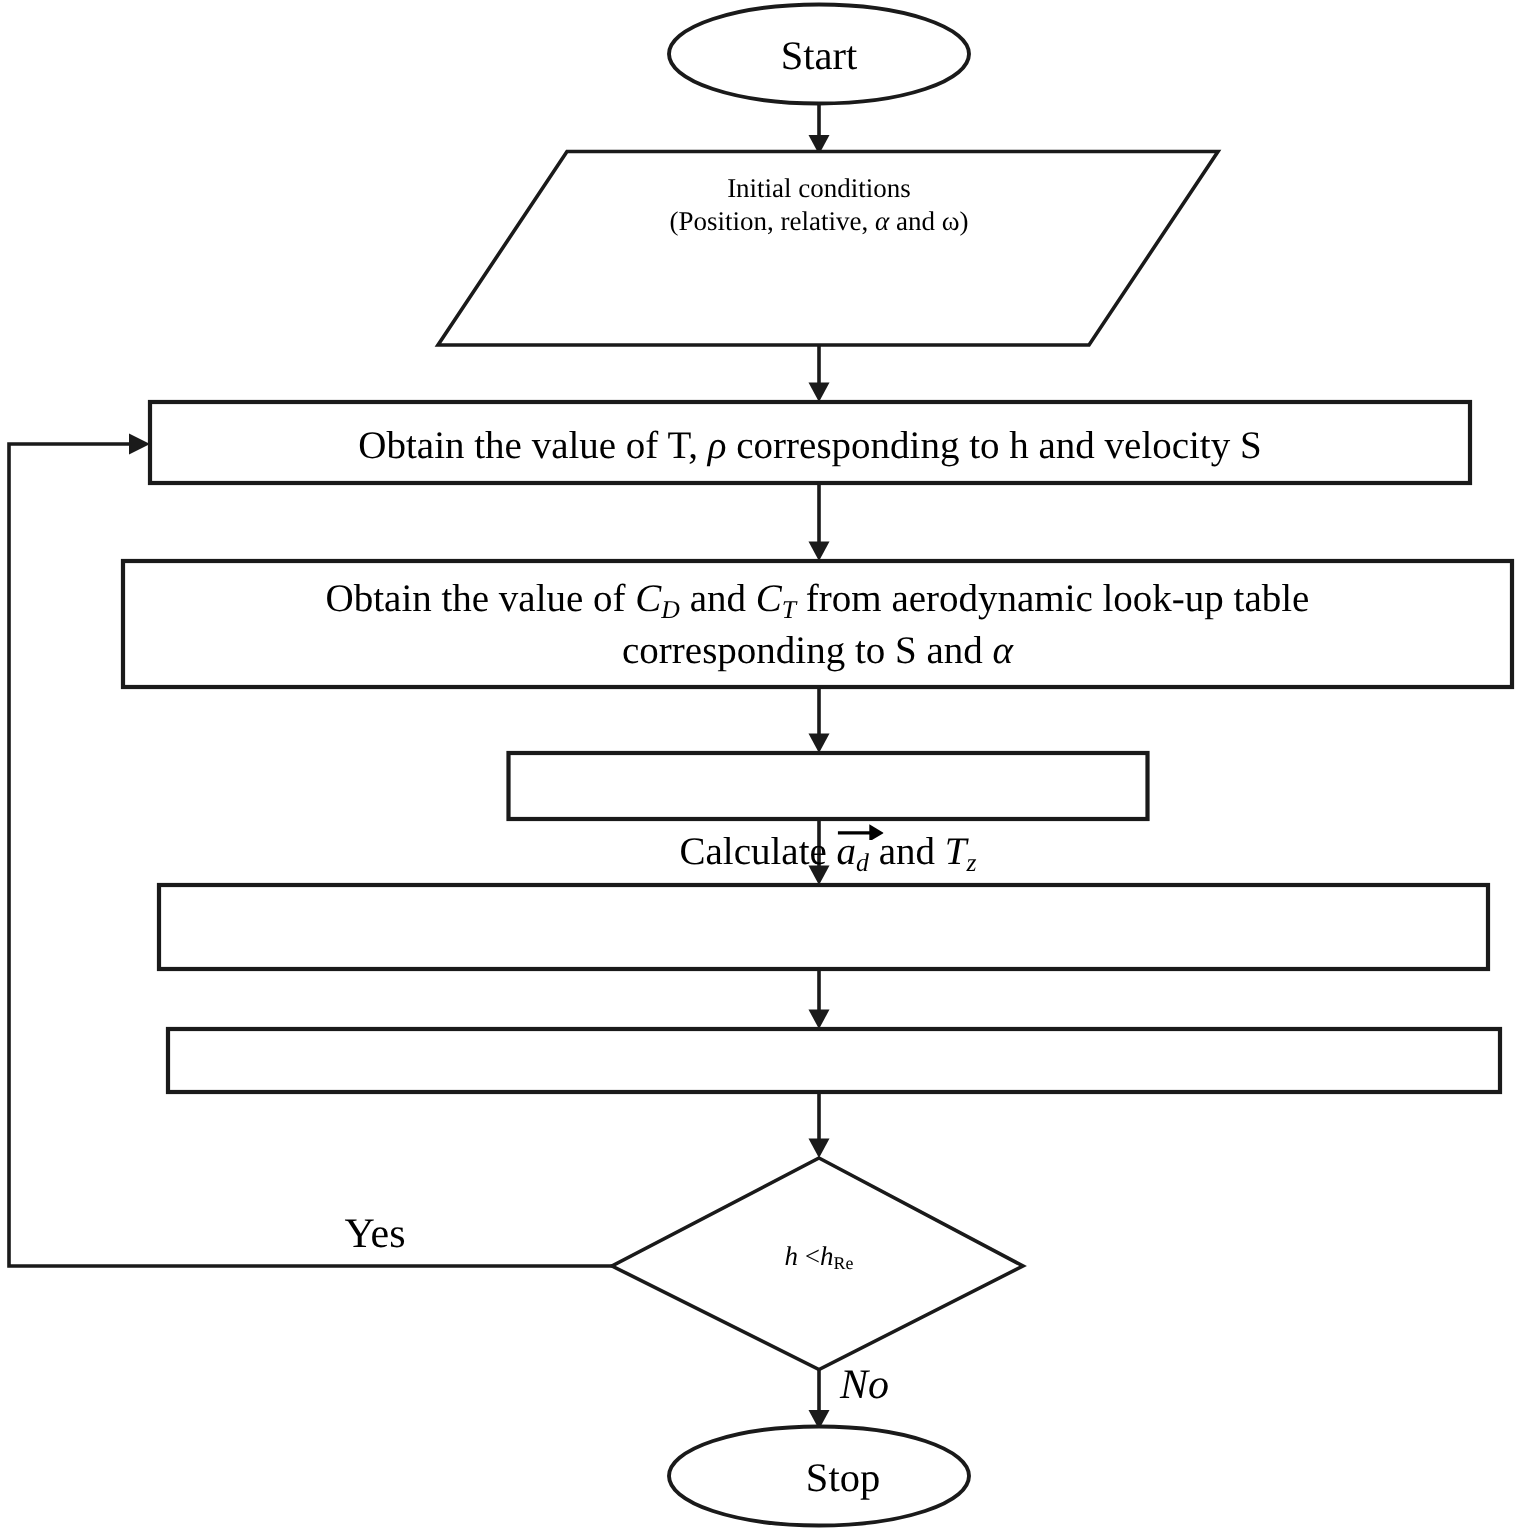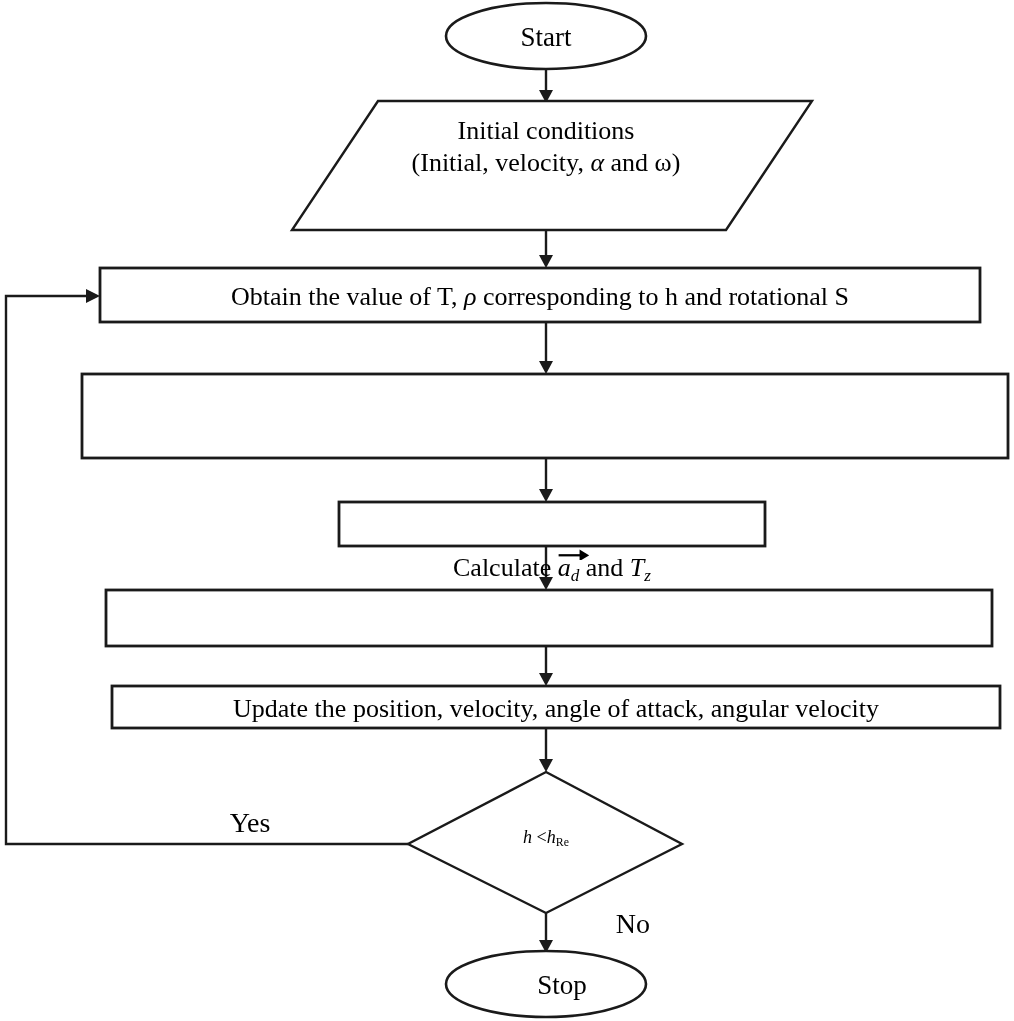--- a/index.html
+++ b/index.html
@@ -12,21 +12,21 @@
   svg.shapes{position:absolute;left:0;top:0;width:1014px;height:1021px;}
   .shape-outline{fill:#ffffff;stroke:#1a1a1a;}
   .connector{stroke:#1a1a1a;fill:none;}
   .arrowhead{fill:#1a1a1a;stroke:none;}
 
   .lbl{position:absolute;text-align:center;line-height:1.22;
        color:#000;white-space:nowrap;}
   .lbl.wrap{white-space:normal;}
   .terminator-label{font-size:27px;}
   .process-label{font-size:26px;}
-  .io-label{font-size:26px;}
+  .io-label{font-size:18px;}
   .decision-label{font-size:18px;}
   .edge-label{font-size:28px;}
 
   i.mit{font-style:italic;}
   .vecwrap{position:relative;display:inline-block;font-style:italic;}
   .vecwrap .vbar{position:absolute;left:-1px;right:1px;top:-0.30em;
     height:0.62em;pointer-events:none;}
   sub{font-size:0.66em;vertical-align:-0.28em;font-style:normal;}
   sub.it{font-style:italic;}
 </style>
@@ -81,42 +81,49 @@
     <polygon class="arrowhead" points="546,953 539,940 553,940"></polygon>
 
     <ellipse class="shape-outline" cx="546" cy="984" rx="100" ry="33" stroke-width="2.6"></ellipse>
   </svg>
 
   <div class="lbl terminator-label" style="left:446px;top:21px;width:200px;">Start</div>
 
   <div class="lbl io-label wrap" style="left:316px;top:115px;width:460px;">
     <div>Initial  conditions</div>
     <div>
-      <span>(Initial, velocity, </span><i class="mit">α</i><span> and </span><span>ω</span><span>)</span>
+      <span>(Position, relative, </span><i class="mit">α</i><span> and </span><span>ω</span><span>)</span>
     </div>
   </div>
 
   <div class="lbl process-label" style="left:100px;top:281px;width:880px;">
-    <span>Obtain the value of T, </span><i class="mit">ρ</i><span> corresponding to h and rotational S</span>
+    <span>Obtain the value of T, </span><i class="mit">ρ</i><span> corresponding to h and velocity S</span>
   </div>
 
+  <div class="lbl process-label wrap" style="left:92px;top:383px;width:906px;">
+    <div>
+      <span>Obtain the value of </span><i class="mit">C</i><sub class="it">D</sub><span> and </span><i class="mit">C</i><sub class="it">T</sub><span> from aerodynamic look-up table</span>
+    </div>
+    <div>
+      <span>corresponding to S and </span><i class="mit">α</i>
+    </div>
+  </div>
 
   <div class="lbl process-label" style="left:339px;top:512px;width:426px;margin-top:40px;">
     <span>Calculate </span><span class="vecwrap"><svg class="vbar" viewBox="0 0 20 10" preserveAspectRatio="none">
         <line x1="1" y1="7" x2="18" y2="7" stroke="#000" stroke-width="1.4"></line>
         <polygon points="20,7 14,3.4 14,10.6" fill="#000"></polygon>
         </svg><span>a</span></span><sub class="it">d</sub><span> and </span><i class="mit">T</i><sub class="it">z</sub>
   </div>
 
 
-  <div class="lbl process-label" style="left:112px;top:693px;width:888px;">Update the position, velocity, angle  of attack, angular  velocity</div>
 
   <div class="lbl decision-label" style="left:446px;top:827px;width:200px;">
     <i class="mit">h</i><span> &lt;</span><i class="mit">h</i><sub>Re</sub>
   </div>
 
   <div class="lbl edge-label" style="left:190px;top:806px;width:120px;">Yes</div>
 
-  <div class="lbl edge-label" style="left:560px;top:907px;width:90px;text-align:right;">No</div>
+  <div class="lbl edge-label" style="left:560px;top:907px;width:90px;text-align:left;font-style:italic;">No</div>
 
   <div class="lbl terminator-label" style="left:446px;top:969px;width:232px;">Stop</div>
 
 </div>
 
 </body></html>

